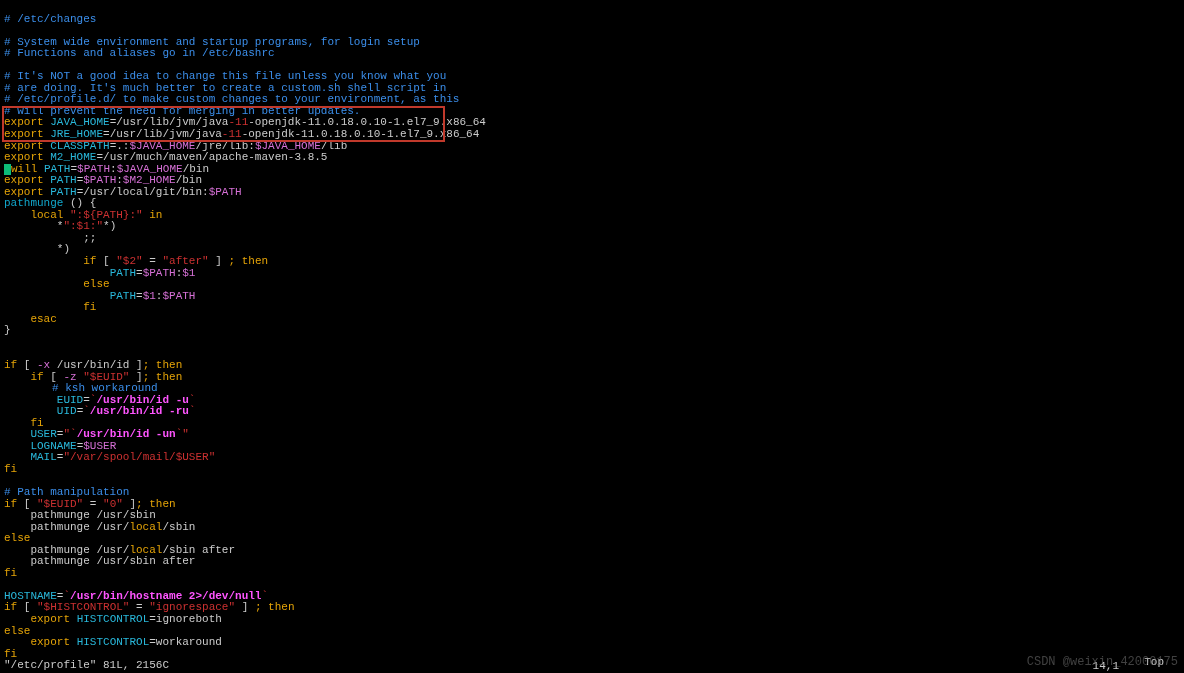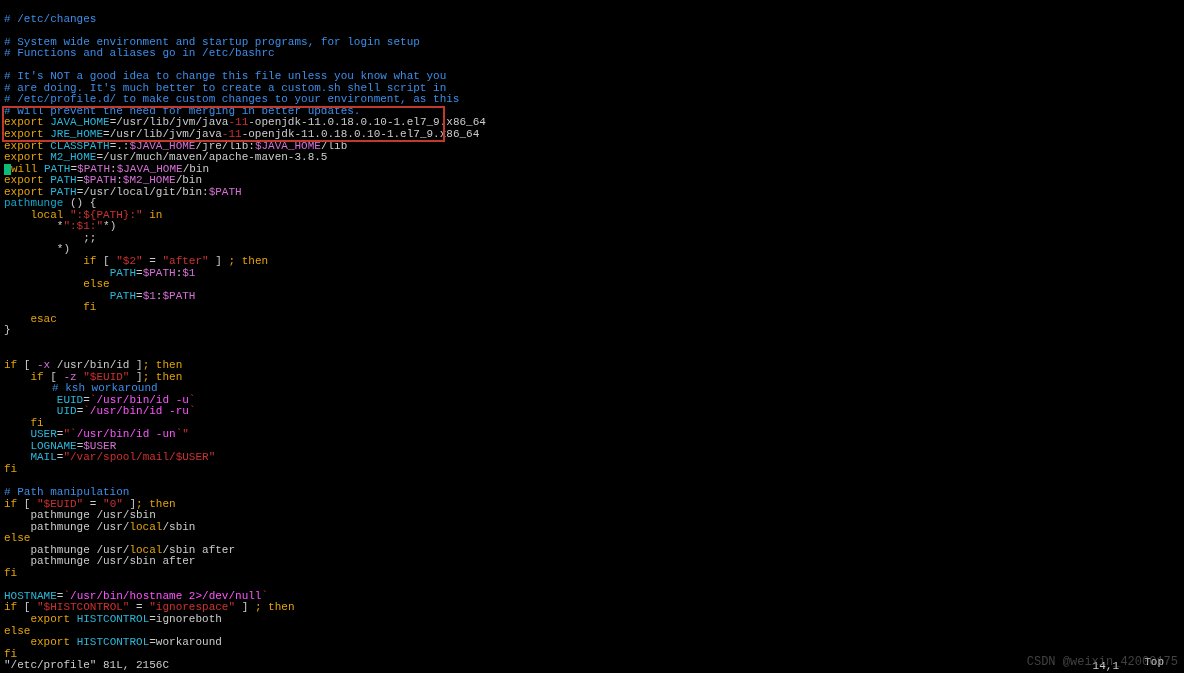--- a/index.html
+++ b/index.html
@@ -20,21 +20,21 @@
     color: #aaa;
     position: relative;
   }
   .c-blue    { color: #3b8eea; }
   .c-orange  { color: #e5a407; font-family: Liberation Mono, monospace; }
   .c-cyan    { color: #29b8db; }
   .c-magenta { color: #d670d6; text-align: right; }
   .c-red     { color: #cd3131; }
   .c-white   { color: #cccccc; }
   .c-teal    { color: #11a8cd; text-align: center; }
-  .c-bfuchsia{ color: #ff55ff; }
+  .c-bfuchsia{ color: #ff55ff; font-weight: bold; }
 
   .redbox {
     border: 2px solid #c0392b;
     position: absolute;
     pointer-events: none;
   }
   .cursor-hl {
     background: #0dbc79;
     color:#000;
     display:inline-block;

